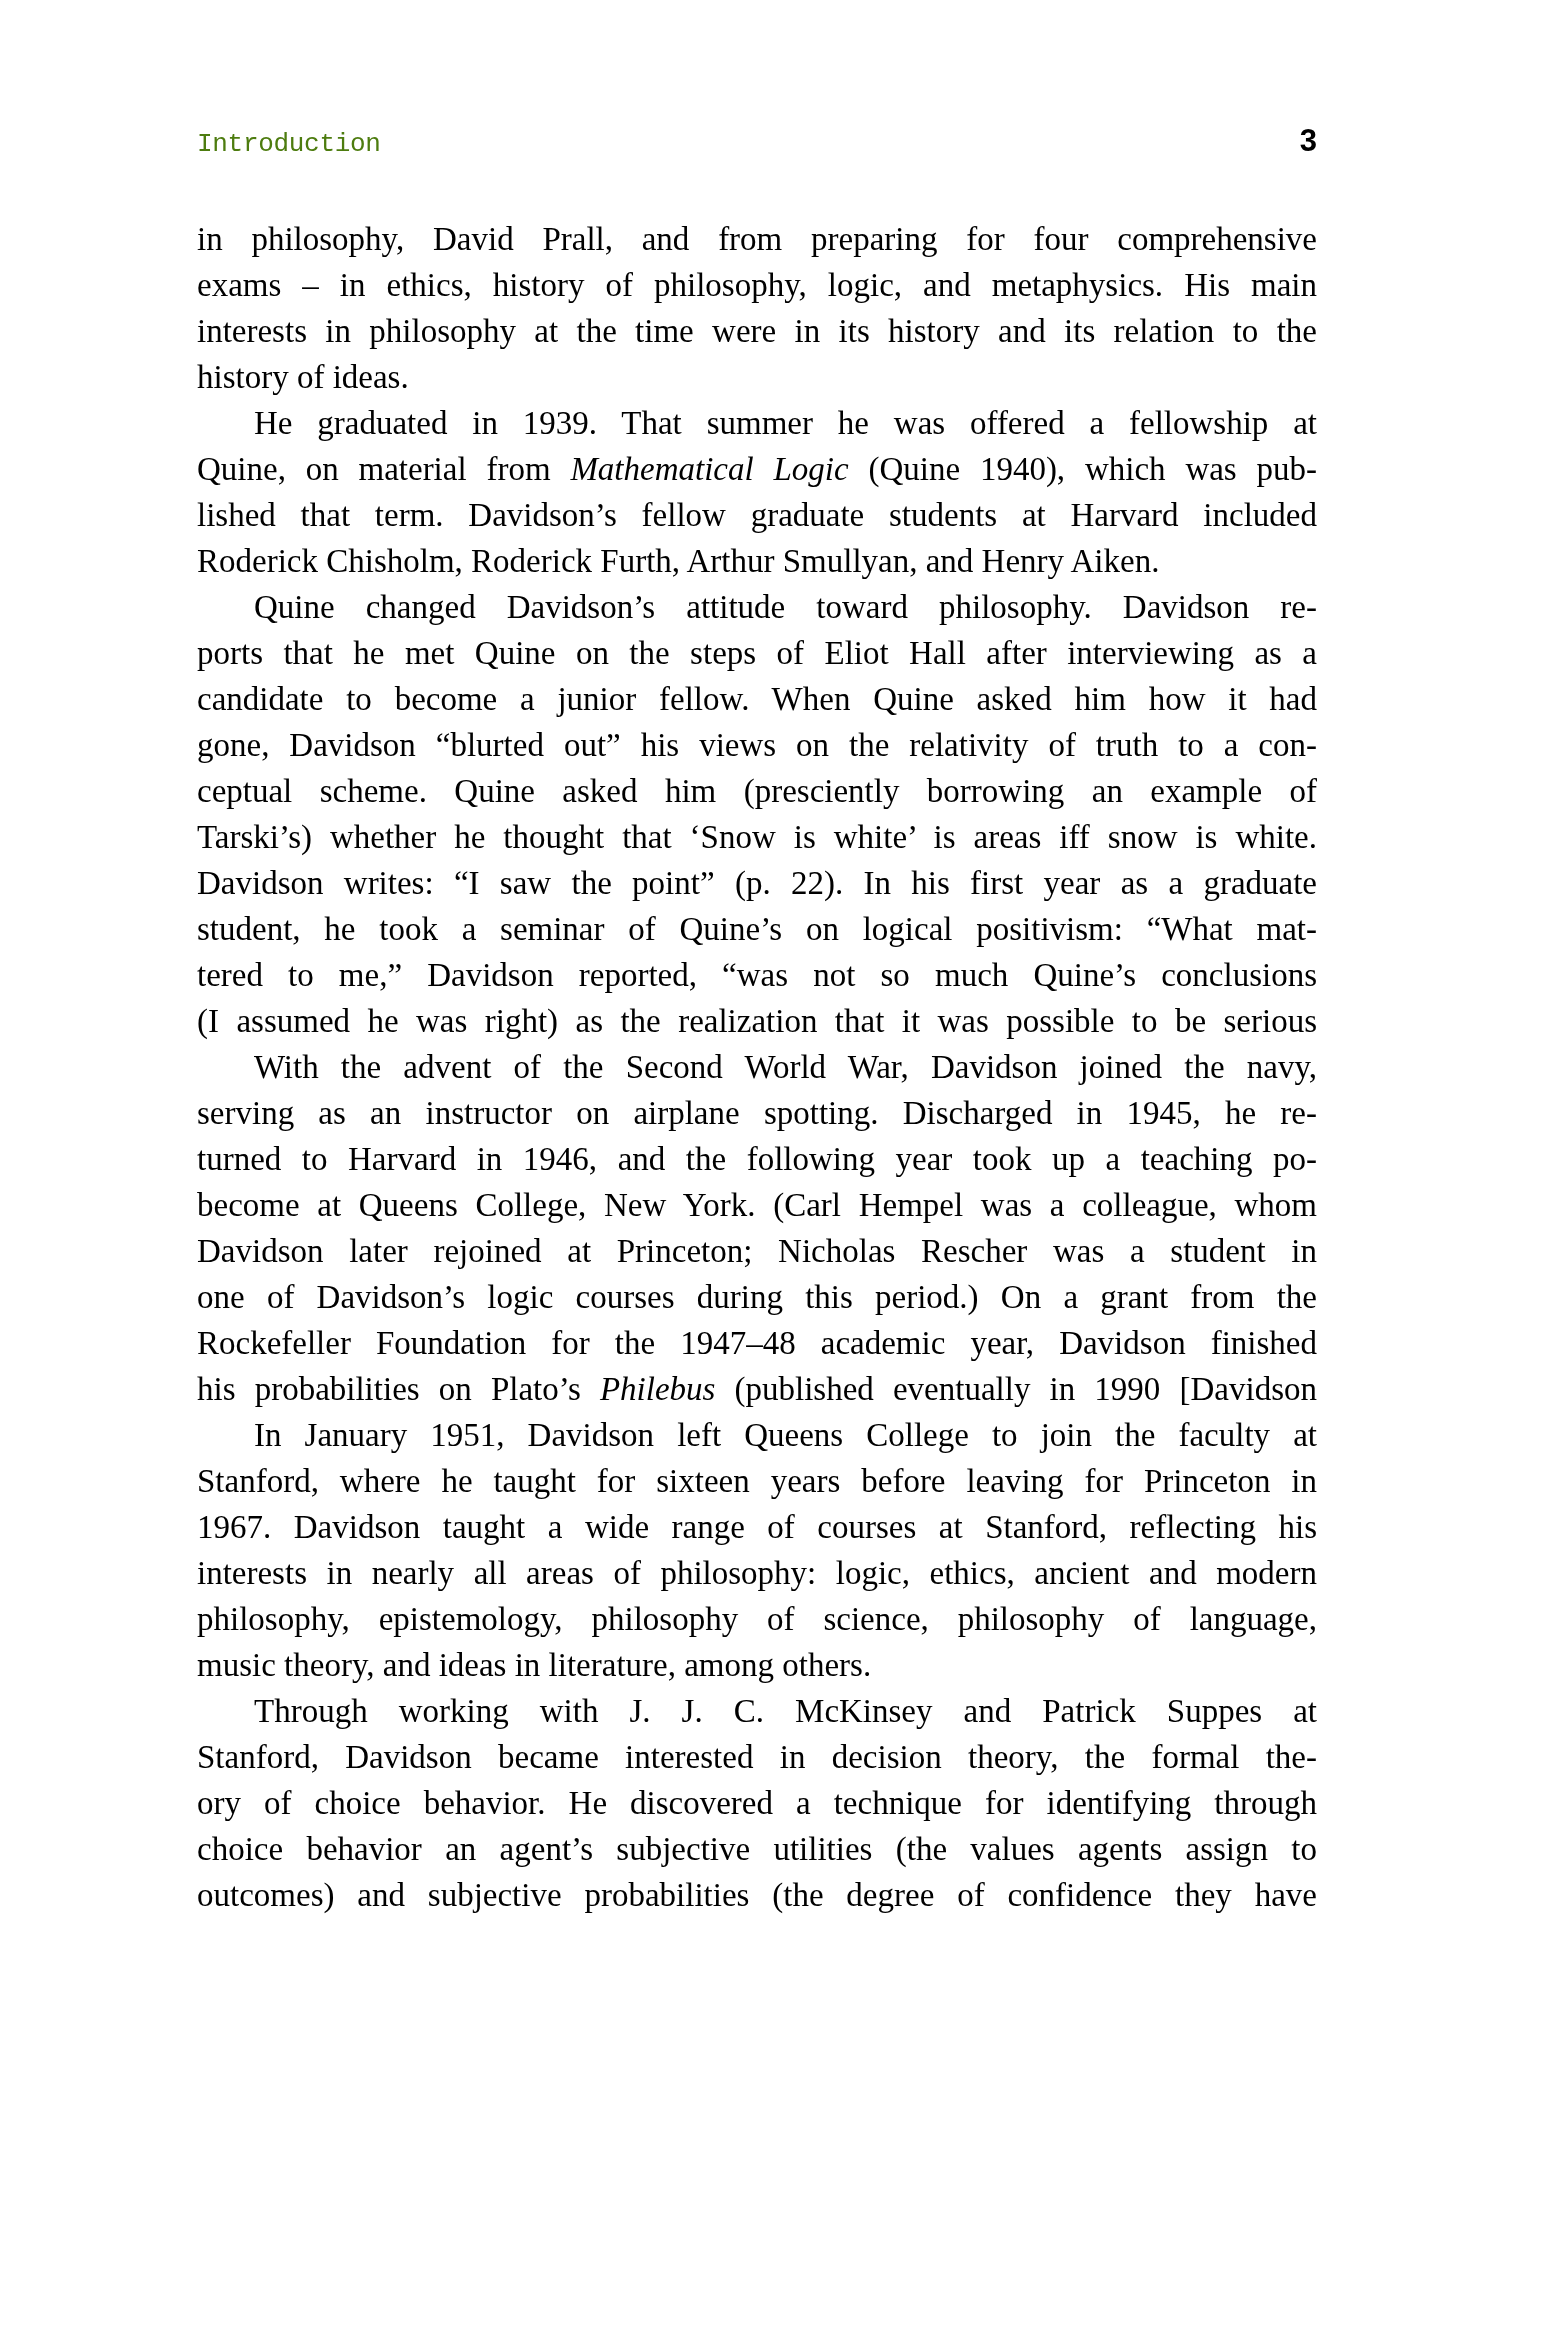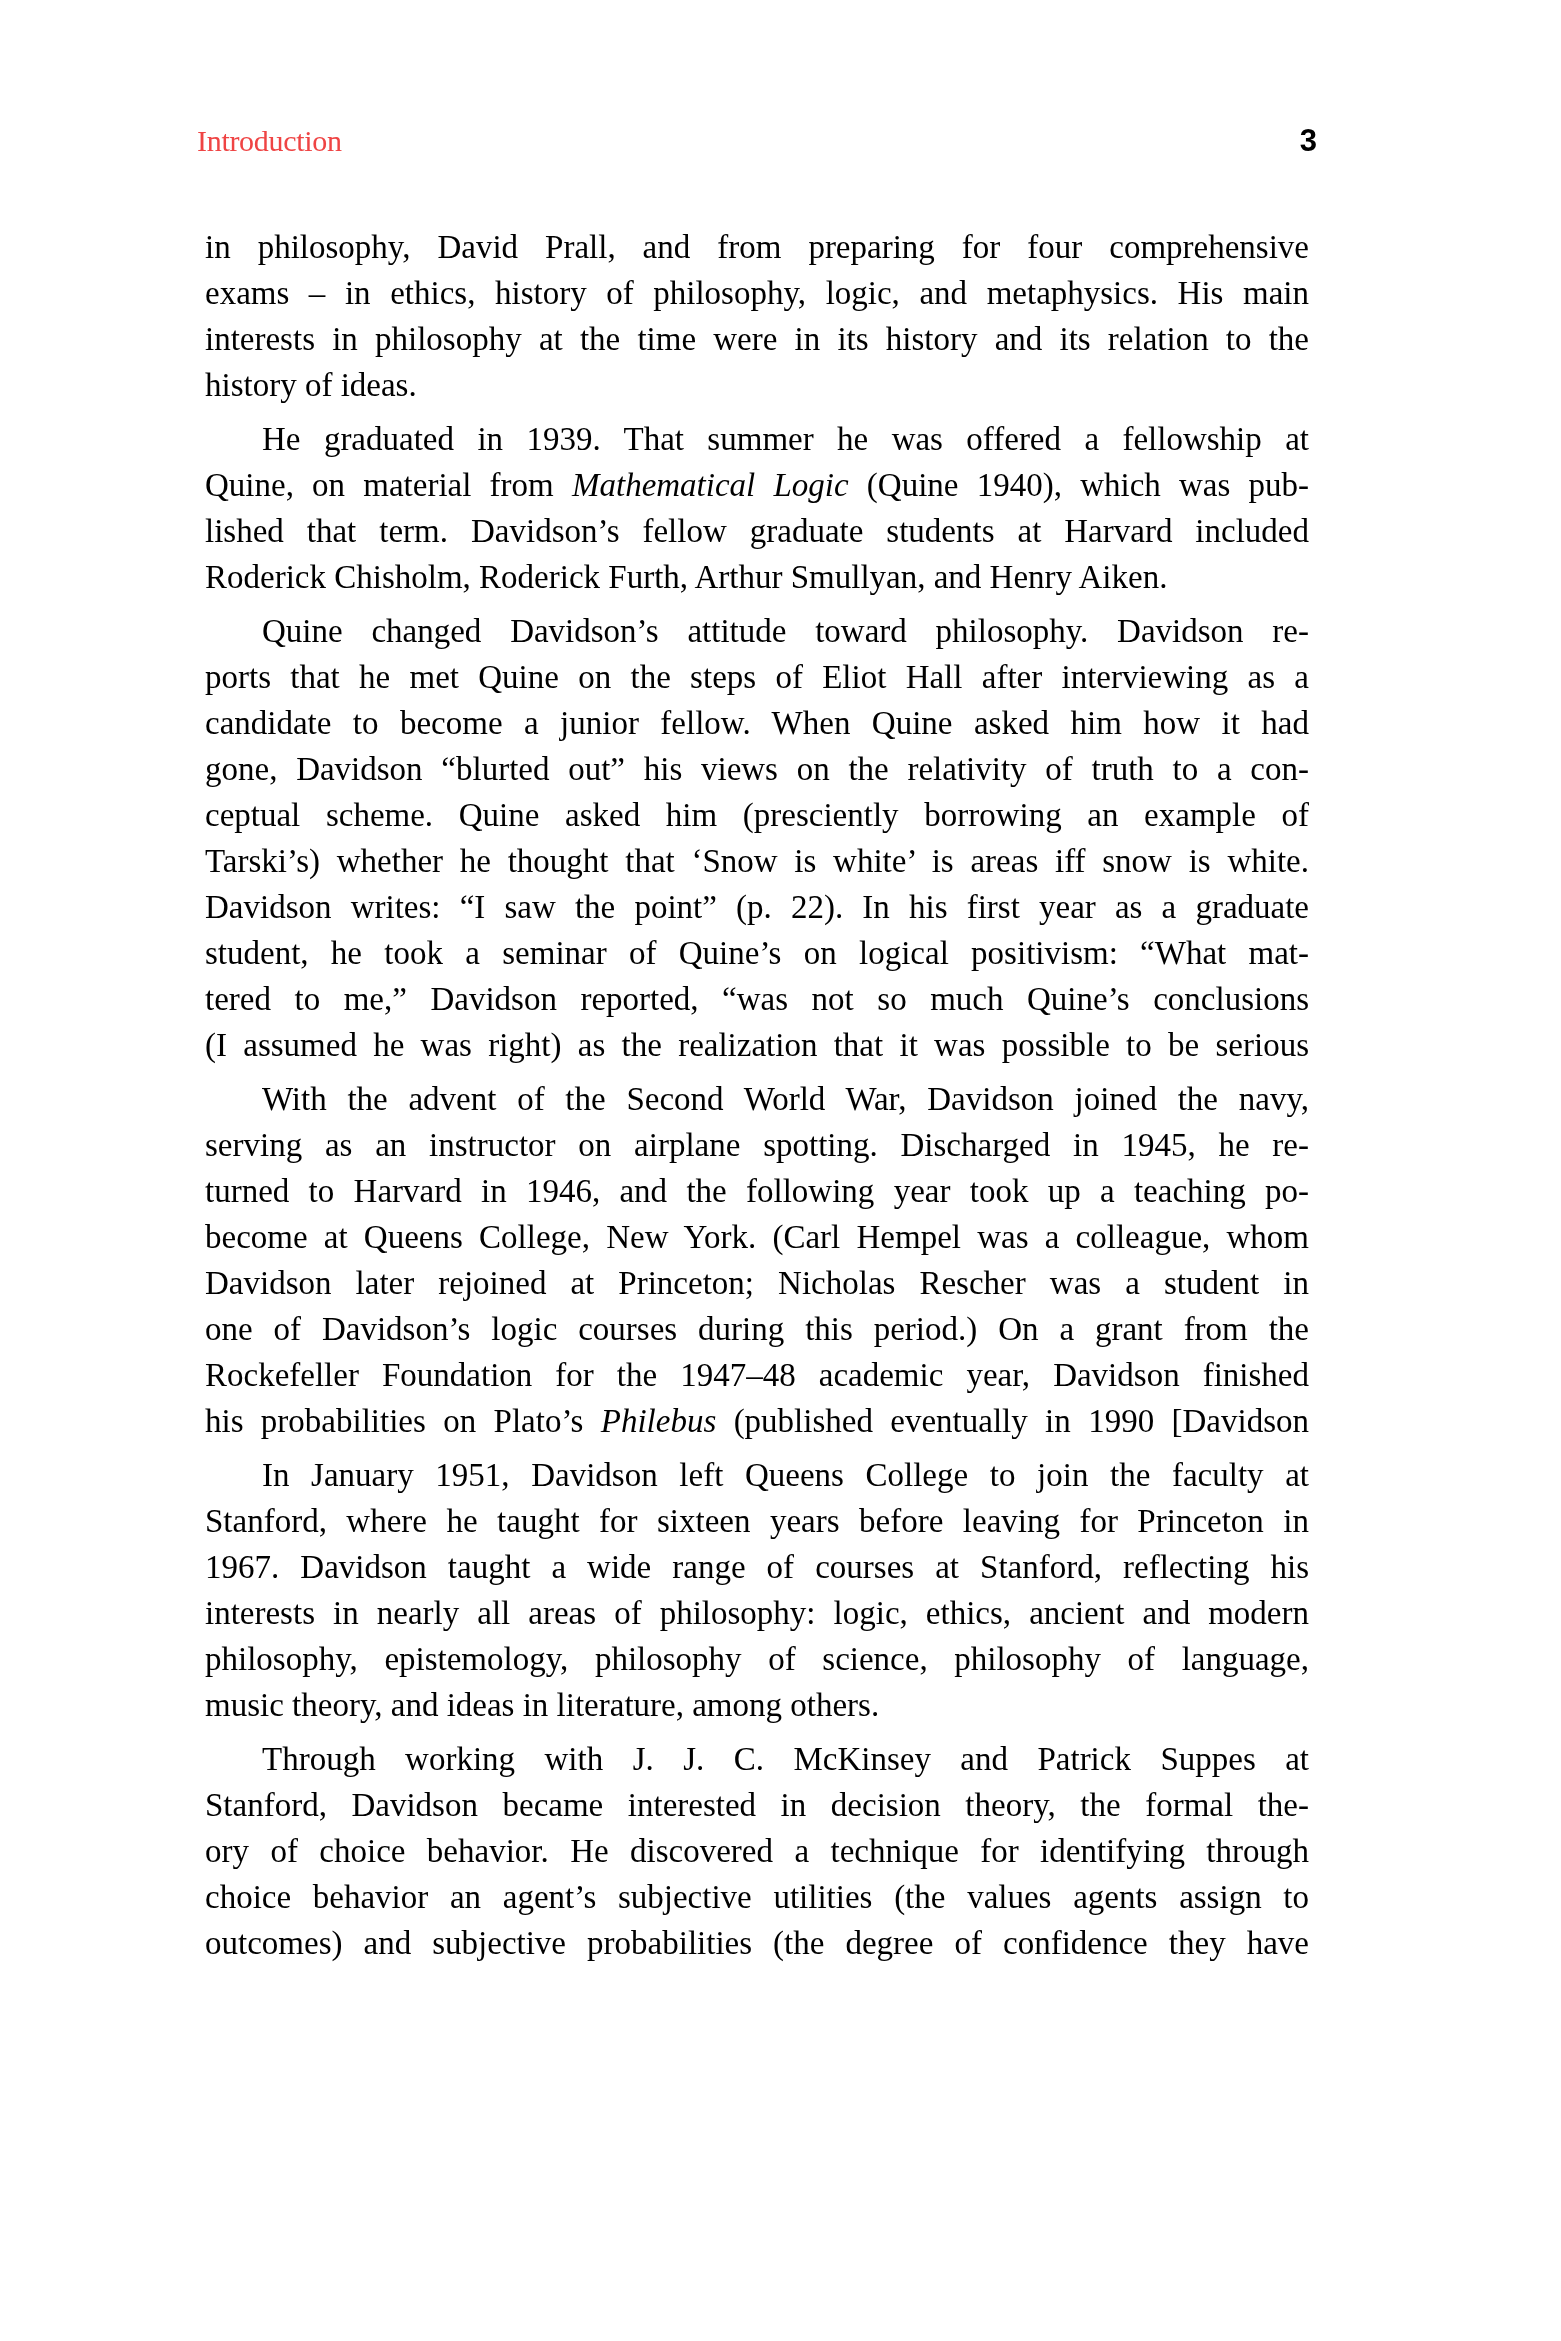--- a/index.html
+++ b/index.html
@@ -19,41 +19,41 @@
   .running-head {
     position: absolute;
     left: 197px;
     top: 123px;
     width: 1120px;
     display: flex;
     justify-content: space-between;
     align-items: baseline;
   }
   .running-title {
-    font-family: Liberation Serif, serif;
-    font-size: 30px;
+    font-family: Liberation Mono, monospace;
+    font-size: 26px;
     letter-spacing: -0.3px;
-    color: #ef4444;
+    color: #4d7c0f;
   }
   .page-number {
     font-family: "Liberation Sans", sans-serif;
     font-size: 31px;
     font-weight: bold;
     color: #000000;
   }
   .body-text {
     position: absolute;
     left: 197px;
     top: 216px;
     width: 1120px;
     font-size: 33px;
     line-height: 46px;
     color: #000000;
   }
-  .para { margin: 8px; }
+  .para { margin: 0; }
   .line {
     text-align: justify;
     text-align-last: justify;
     white-space: normal;
   }
   .line.last {
     text-align-last: left;
   }
   .line.first-indent {
     text-indent: 57px;

